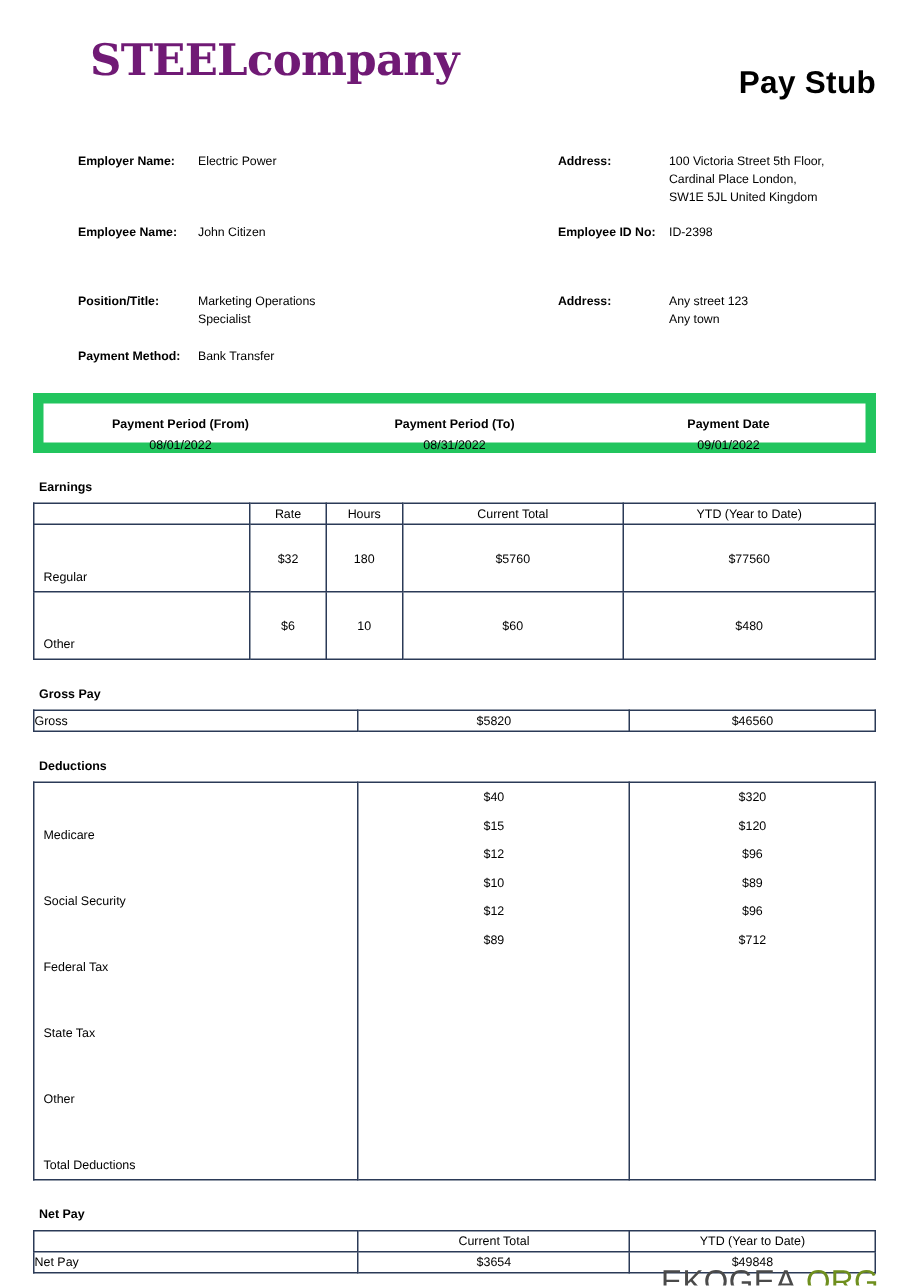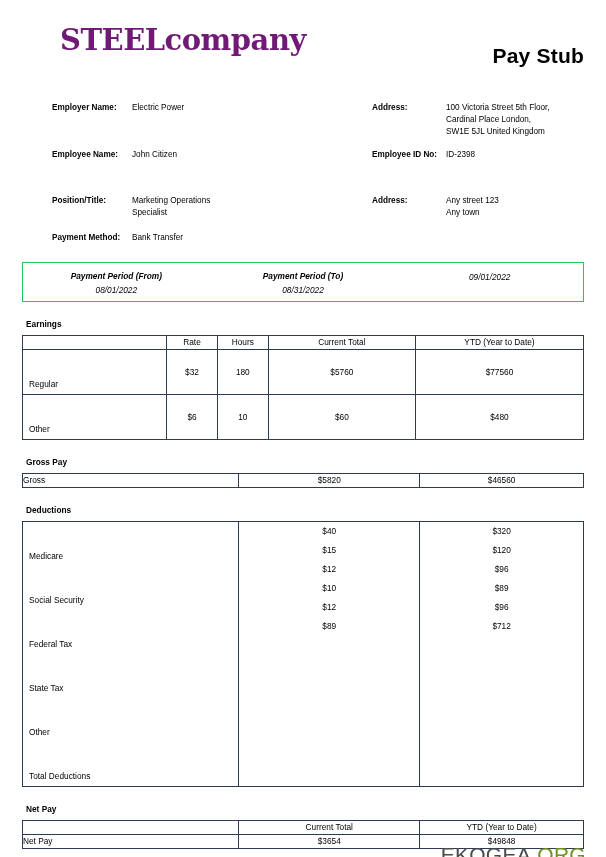--- a/index.html
+++ b/index.html
@@ -79,25 +79,24 @@
     white-space: pre-line;
   }
   .col-left-lbl { left: 6px; }
   .col-left-val { left: 110px; }
   .col-right-lbl { left: 326px; }
   .col-right-val { left: 424px; }
 
   
   .period-box {
     margin: 8px 22px 4px 22px;
-    border: 1px solid #22c55e;
+    border: 7px solid #22c55e;
     height: 40px;
     display: flex;
     box-sizing: border-box;
-    font-style: italic;
   }
   .period-cell {
     flex: 1;
     text-align: center;
     padding-top: 7px;
     box-sizing: border-box;
   }
   .period-head {
     font-size: 8.3px;
     font-weight: bold;
@@ -220,20 +219,21 @@
   <div class="period-box">
     <div class="period-cell">
       <div class="period-head">Payment Period (From)</div>
       <div class="period-val">08/01/2022</div>
     </div>
     <div class="period-cell">
       <div class="period-head">Payment Period (To)</div>
       <div class="period-val">08/31/2022</div>
     </div>
     <div class="period-cell">
+      <div class="period-head">Payment Date</div>
       <div class="period-val">09/01/2022</div>
     </div>
   </div>
 
   <div class="section">
     <div class="section-title">Earnings</div>
     <table class="paytable">
       <tbody>
           <tr>
         <th class="c-name cellpad hdr"></th>

